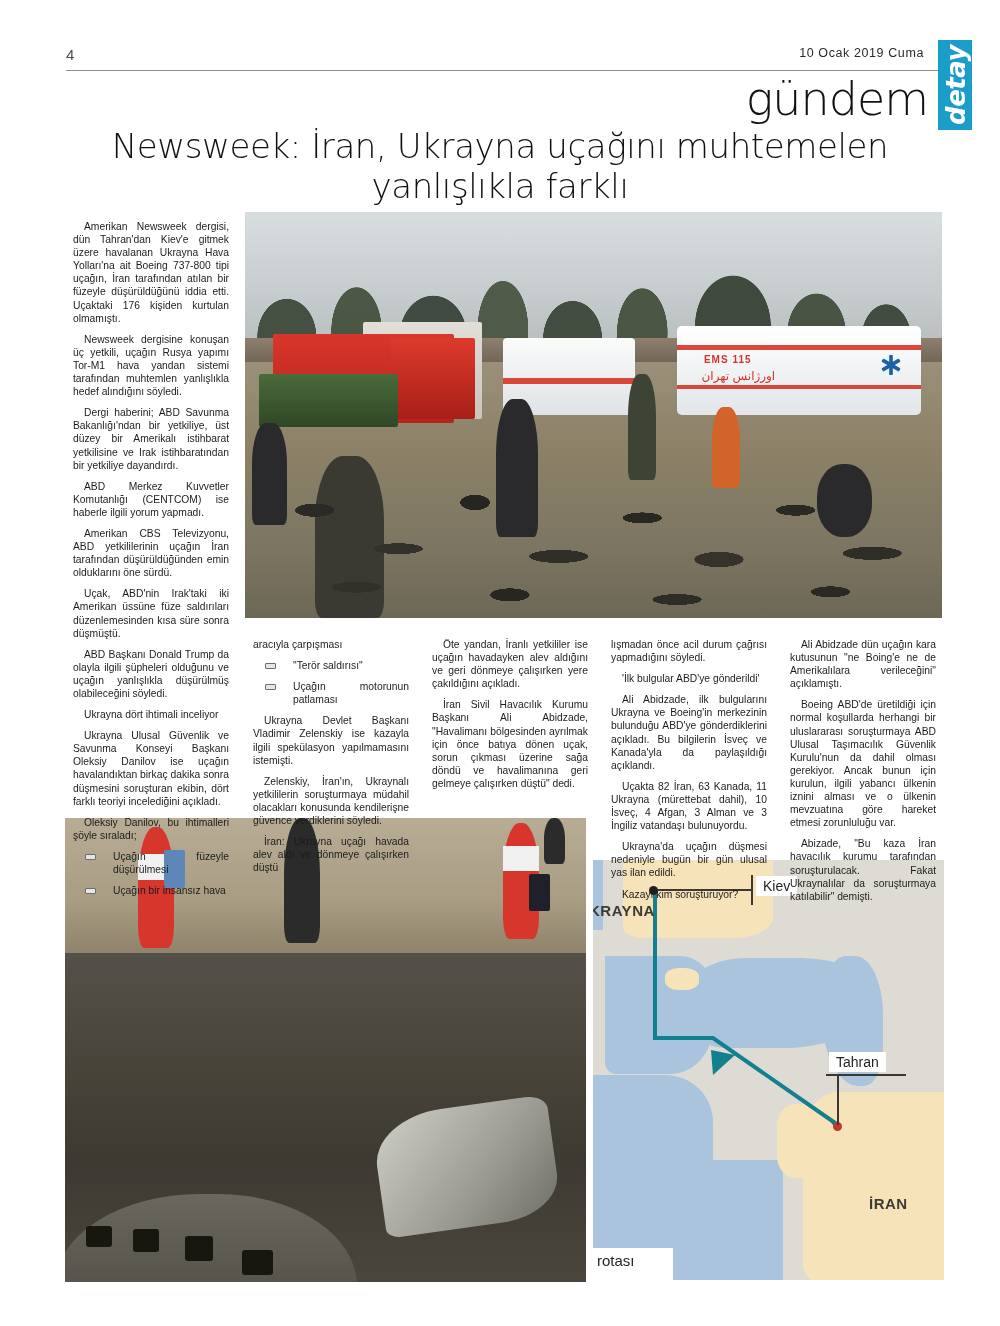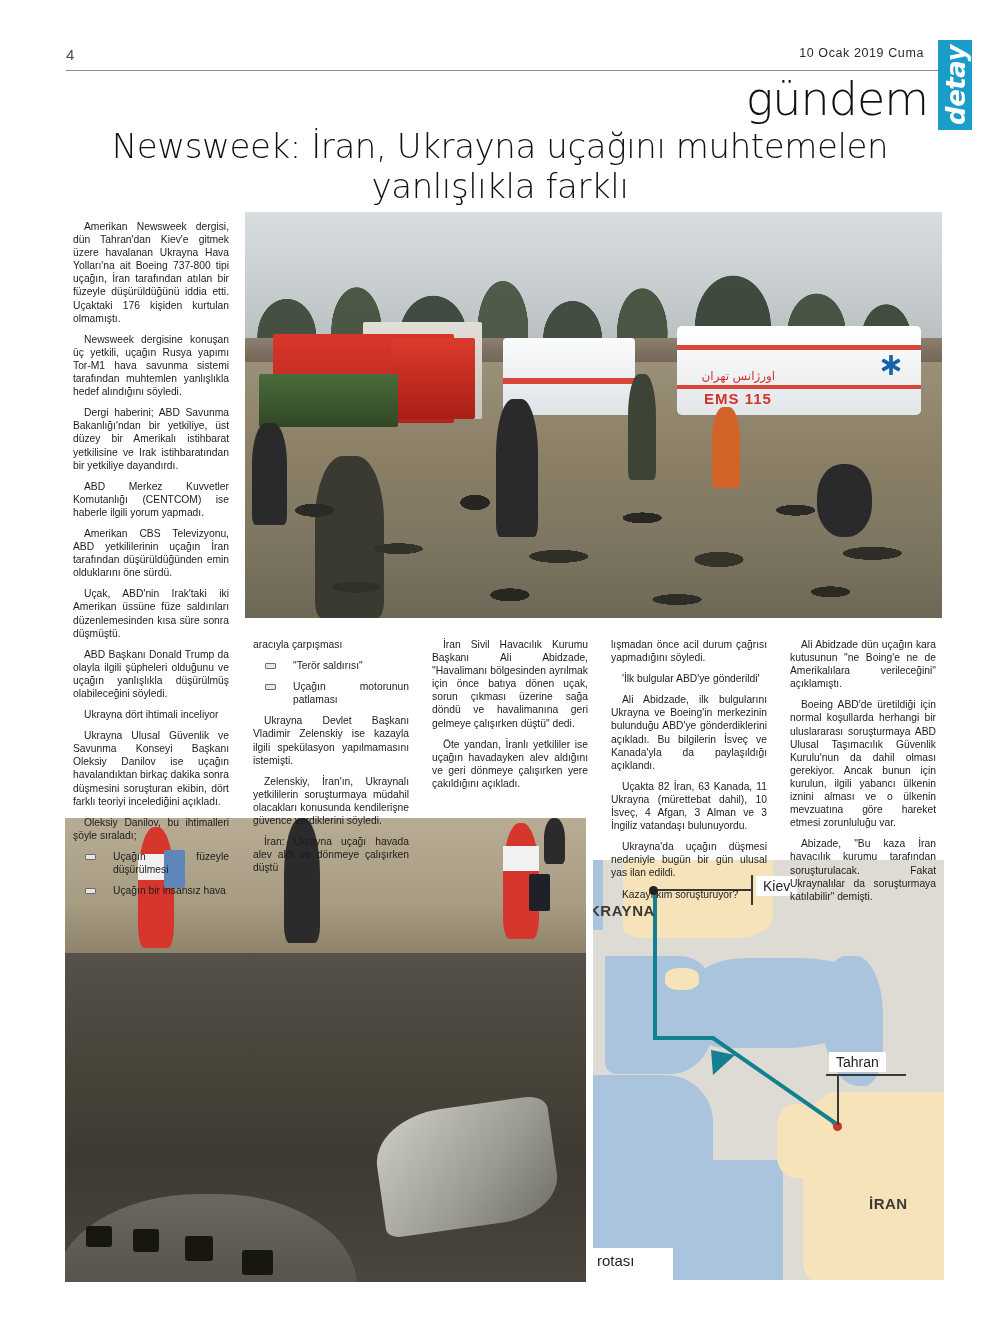--- a/index.html
+++ b/index.html
@@ -110,21 +110,21 @@
        background:linear-gradient(#dd3a2d,#a81f17);border-radius:2px;}
   .green-truck{position:absolute;left:2%;top:40%;width:20%;height:13%;
        background:linear-gradient(#4a6b3a,#2f4726);border-radius:2px;}
   .amb1{position:absolute;left:37%;top:31%;width:19%;height:19%;
        background:linear-gradient(#fbfbfb,#dfe3e6);border-radius:4px;}
   .amb1 .stripe{position:absolute;left:0;top:52%;width:100%;height:8%;background:#d9463a;}
   .amb2{position:absolute;left:62%;top:28%;width:35%;height:22%;
        background:linear-gradient(#ffffff,#e2e6e9);border-radius:5px;}
   .amb2 .stripe{position:absolute;left:0;top:22%;width:100%;height:5%;background:#d9463a;}
   .amb2 .stripe2{position:absolute;left:0;top:66%;width:100%;height:5%;background:#d9463a;}
-  .ems{position:absolute;left:11%;top:32%;font-size:15px;font-weight:bold;color:#d3342a;letter-spacing:1px;margin-top:36px;}
+  .ems{position:absolute;left:11%;top:32%;font-size:10px;font-weight:bold;color:#d3342a;letter-spacing:1px;}
   .ems-ar{position:absolute;left:10%;top:48%;font-size:12px;color:#d3342a;}
   .star-life{position:absolute;right:8%;top:32%;width:22px;height:22px;}
   .figure{position:absolute;background:#2a2a2c;border-radius:40% 40% 10% 10%;}
   #f1{left:1%;top:52%;width:5%;height:25%;}
   #f2{left:10%;top:60%;width:10%;height:40%;background:#3a3a32;}
   #f3{left:36%;top:46%;width:6%;height:34%;}
   #f4{left:55%;top:40%;width:4%;height:26%;background:#3d4436;}
   #f5{left:67%;top:48%;width:4%;height:20%;background:#d2642a;}
   #f6{left:82%;top:62%;width:8%;height:18%;border-radius:45%;}
 
@@ -312,43 +312,43 @@
 
     <div class="m-country" style="left:-4px;top:42px;">KRAYNA</div>
     <div class="m-country" style="left:276px;top:335px;">İRAN</div>
 
     <div class="m-white" style="left:0;top:388px;width:80px;height:32px;"></div>
     <div style="position:absolute;left:4px;top:392px;font-size:15px;color:#231f20;font-family:'Liberation Sans',sans-serif;">rotası</div>
   </div>
 
   <div class="col" id="col1">
       <p>Amerikan Newsweek dergisi, dün Tahran'dan Kiev'e gitmek üzere havalanan Ukrayna Hava Yolları'na ait Boeing 737-800 tipi uçağın, İran tarafından atılan bir füzeyle düşürüldüğünü iddia etti. Uçaktaki 176 kişiden kurtulan olmamıştı.</p>
-      <p>Newsweek dergisine konuşan üç yetkili, uçağın Rusya yapımı Tor-M1 hava savunma sistemi tarafından muhtemlen yanlışlıkla hedef alındığını söyledi.</p>
+      <p>Newsweek dergisine konuşan üç yetkili, uçağın Rusya yapımı Tor-M1 hava yandan sistemi tarafından muhtemlen yanlışlıkla hedef alındığını söyledi.</p>
       <p>Dergi haberini; ABD Savunma Bakanlığı'ndan bir yetkiliye, üst düzey bir Amerikalı istihbarat yetkilisine ve Irak istihbaratından bir yetkiliye dayandırdı.</p>
       <p>ABD Merkez Kuvvetler Komutanlığı (CENTCOM) ise haberle ilgili yorum yapmadı.</p>
       <p>Amerikan CBS Televizyonu, ABD yetkililerinin uçağın İran tarafından düşürüldüğünden emin olduklarını öne sürdü.</p>
       <p>Uçak, ABD'nin Irak'taki iki Amerikan üssüne füze saldırıları düzenlemesinden kısa süre sonra düşmüştü.</p>
       <p>ABD Başkanı Donald Trump da olayla ilgili şüpheleri olduğunu ve uçağın yanlışlıkla düşürülmüş olabileceğini söyledi.</p>
       <p>Ukrayna dört ihtimali inceliyor</p>
       <p>Ukrayna Ulusal Güvenlik ve Savunma Konseyi Başkanı Oleksiy Danilov ise uçağın havalandıktan birkaç dakika sonra düşmesini soruşturan ekibin, dört farklı teoriyi incelediğini açıkladı.</p>
       <p>Oleksiy Danilov, bu ihtimalleri şöyle sıraladı;</p>
       <p class="bullet"><span class="bul"></span><span>Uçağın füzeyle düşürülmesi</span></p>
       <p class="bullet"><span class="bul"></span><span>Uçağın bir insansız hava</span></p>
     </div>
   <div class="col" id="col2">
       <p style="text-indent: 0px;">aracıyla çarpışması</p>
       <p class="bullet"><span class="bul"></span><span>"Terör saldırısı"</span></p>
       <p class="bullet"><span class="bul"></span><span>Uçağın motorunun patlaması</span></p>
       <p>Ukrayna Devlet Başkanı Vladimir Zelenskiy ise kazayla ilgili spekülasyon yapılmamasını istemişti.</p>
       <p>Zelenskiy, İran'ın, Ukraynalı yetkililerin soruşturmaya müdahil olacakları konusunda kendilerişne güvence verdiklerini söyledi.</p>
       <p>İran: Ukrayna uçağı havada alev aldı ve dönmeye çalışırken düştü</p>
     </div>
   <div class="col" id="col3">
+      <p>Öte yandan, İranlı yetkililer ise uçağın havadayken alev aldığını ve geri dönmeye çalışırken yere çakıldığını açıkladı.</p>
       <p>İran Sivil Havacılık Kurumu Başkanı Ali Abidzade, "Havalimanı bölgesinden ayrılmak için önce batıya dönen uçak, sorun çıkması üzerine sağa döndü ve havalimanına geri gelmeye çalışırken düştü" dedi.</p>
-      <p>Öte yandan, İranlı yetkililer ise uçağın havadayken alev aldığını ve geri dönmeye çalışırken yere çakıldığını açıkladı.</p>
     </div>
   <div class="col" id="col4">
       <p style="text-indent: 0px;">lışmadan önce acil durum çağrısı yapmadığını söyledi.</p>
       <p>'İlk bulgular ABD'ye gönderildi'</p>
       <p>Ali Abidzade, ilk bulgularını Ukrayna ve Boeing'in merkezinin bulunduğu ABD'ye gönderdiklerini açıkladı. Bu bilgilerin İsveç ve Kanada'yla da paylaşıldığı açıklandı.</p>
       <p>Uçakta 82 İran, 63 Kanada, 11 Ukrayna (mürettebat dahil), 10 İsveç, 4 Afgan, 3 Alman ve 3 İngiliz vatandaşı bulunuyordu.</p>
       <p>Ukrayna'da uçağın düşmesi nedeniyle bugün bir gün ulusal yas ilan edildi.</p>
       <p>Kazayı kim soruşturuyor?</p>
     </div>
   <div class="col" id="col5">

